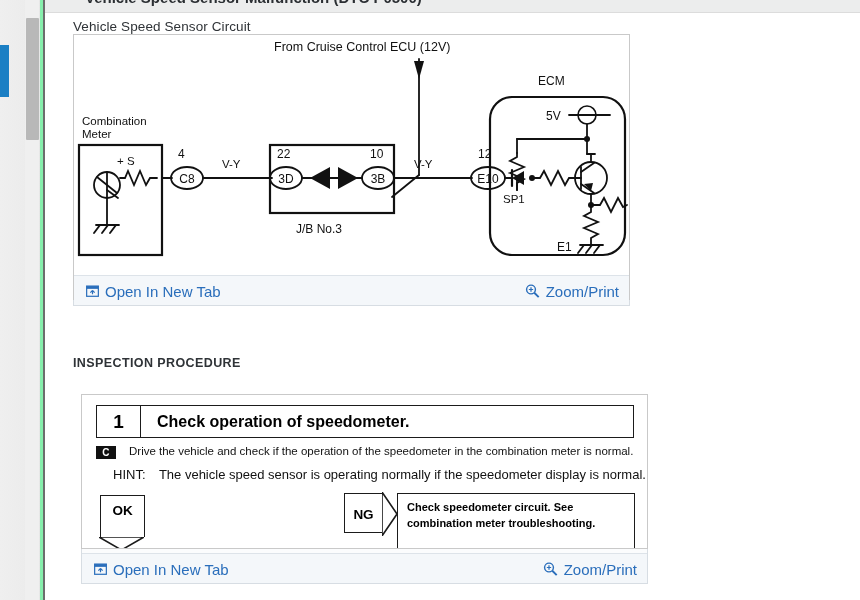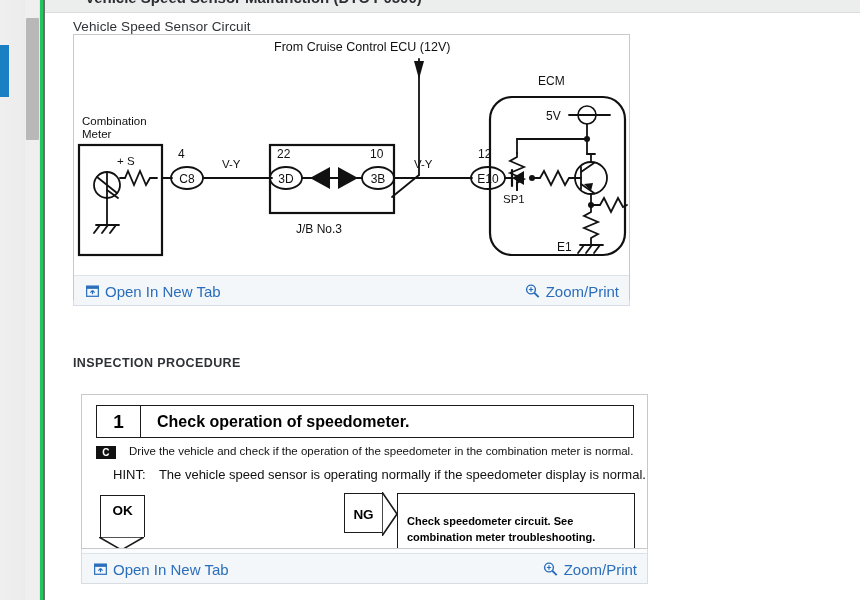--- a/index.html
+++ b/index.html
@@ -3,21 +3,21 @@
 <meta charset="utf-8">
 <style>
   * { box-sizing: border-box; }
   html, body {
     margin: 0; padding: 0;
     width: 860px; height: 600px;
     background: #ffffff;
     font-family: "Liberation Sans", sans-serif;
     overflow: hidden;
   }
-  #root { position: relative; width: 860px; height: 600px; background:#22c55e; }
+  #root { position: relative; width: 860px; height: 600px; background:#86efac; }
 
   
   .left-gutter {
     position: absolute; left: 0; top: 0; width: 40px; height: 600px;
     background: linear-gradient(to right,#efefef 0%,#ececec 60%,#e6e6e6 100%);
   }
   .edge-tab {
     position: absolute; left: 0; top: 45px; width: 9px; height: 52px;
     background: #1b7fc4;
   }
@@ -144,21 +144,21 @@
   .ng-box .lbl {
     position: absolute; left: 0; right: 0; top: 13px;
     text-align: center; font-size: 13.5px; font-weight: bold; color: #000;
   }
   .ng-point {
     position: absolute; left: 100%; top: -1.6px; width: 15px; height: 44px;
   }
   .ng-result {
     position: absolute; left: 315px; top: 98px; width: 238px; height: 60px;
     border: 1.3px solid #1b1b1b; background: #fff;
-    padding: 20px 9px;
+    padding: 6px 9px;
     font-size: 11px; font-weight: bold; color: #000; line-height: 1.45;
   }
 </style>
 </head>
 <body>
 
 <div id="root">
 
   <div class="left-gutter"></div>
   <div class="edge-tab"></div>

